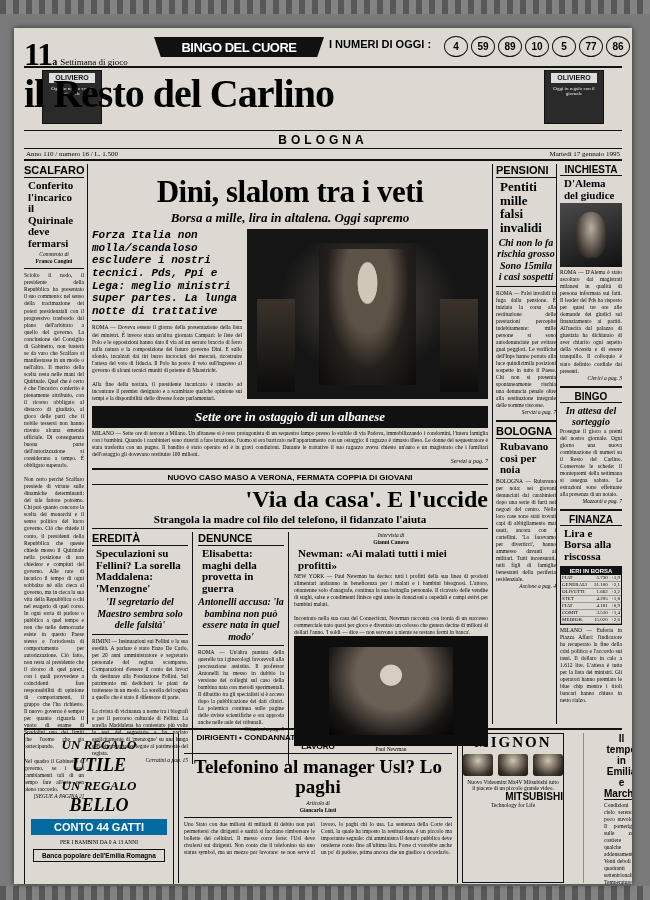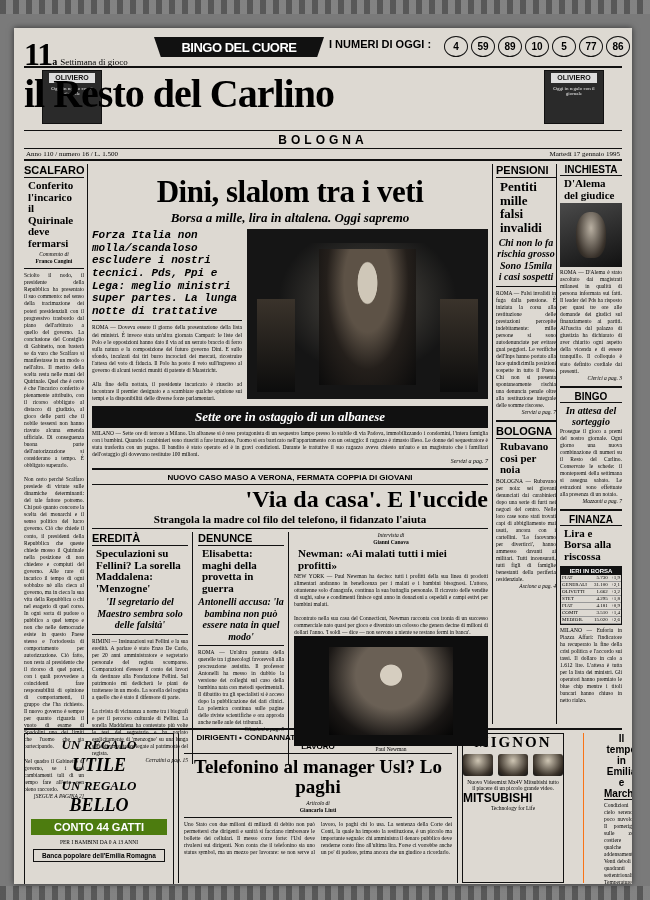--- a/index.html
+++ b/index.html
@@ -105,28 +105,28 @@
         font-size:6px;text-align:center;padding:1px 0;}
 
   
   .bottom{display:flex;margin-top:4px;border-top:2px solid #111;padding-top:3px;height:150px;}
   .bl{width:150px;border-right:1px solid #111;padding-right:4px;}
   .bc{flex:1;padding:0 5px;}
   .br{width:160px;border-left:1px solid #111;padding-left:4px;}
   .adbox{border:1px solid #111;height:100%;position:relative;font-size:6px;}
   .adtitle{font-family:"Liberation Serif",serif;font-weight:bold;font-style:italic;
         text-align:center;font-size:13px;line-height:1.05;padding-top:4px;}
-  .adband{background:#4d7c0f;color:#fff;font-family:"Liberation Sans",sans-serif;font-weight:bold;
+  .adband{background:#0369a1;color:#fff;font-family:"Liberation Sans",sans-serif;font-weight:bold;
         font-size:11px;text-align:center;margin:4px 6px;padding:2px 0;}
   .adsmall{font-size:5.5px;text-align:center;}
   .banca{border:1px solid #111;margin:4px 8px;padding:2px;font-size:6.5px;text-align:center;
         font-family:"Liberation Sans",sans-serif;font-weight:bold;}
   .bighead{font-family:"Liberation Serif",serif;font-weight:bold;font-size:19px;text-align:center;
         line-height:1.05;margin:3px 0;}
-  .mitsu{text-align:left;font-family:"Liberation Sans",sans-serif;font-weight:bold;font-size:12px;}
+  .mitsu{text-align:right;font-family:"Liberation Sans",sans-serif;font-weight:bold;font-size:10px;}
   .cakes{display:flex;justify-content:center;gap:5px;margin:3px 0;}
   .cake{width:30px;height:22px;background:radial-gradient(ellipse at 50% 30%,#cfc6b4,#3b332a 70%,#111);
         border-radius:3px;}
   .mignon{font-family:"Liberation Serif",serif;font-weight:bold;font-size:15px;text-align:center;letter-spacing:2px;}
 
   .edge{position:absolute;left:0;right:0;height:14px;background:
         repeating-linear-gradient(90deg,#3c3c3c 0 6px,#8a8a8a 6px 13px);opacity:.55;}
   .edge.bot{bottom:0;}
 </style>
 </head>

